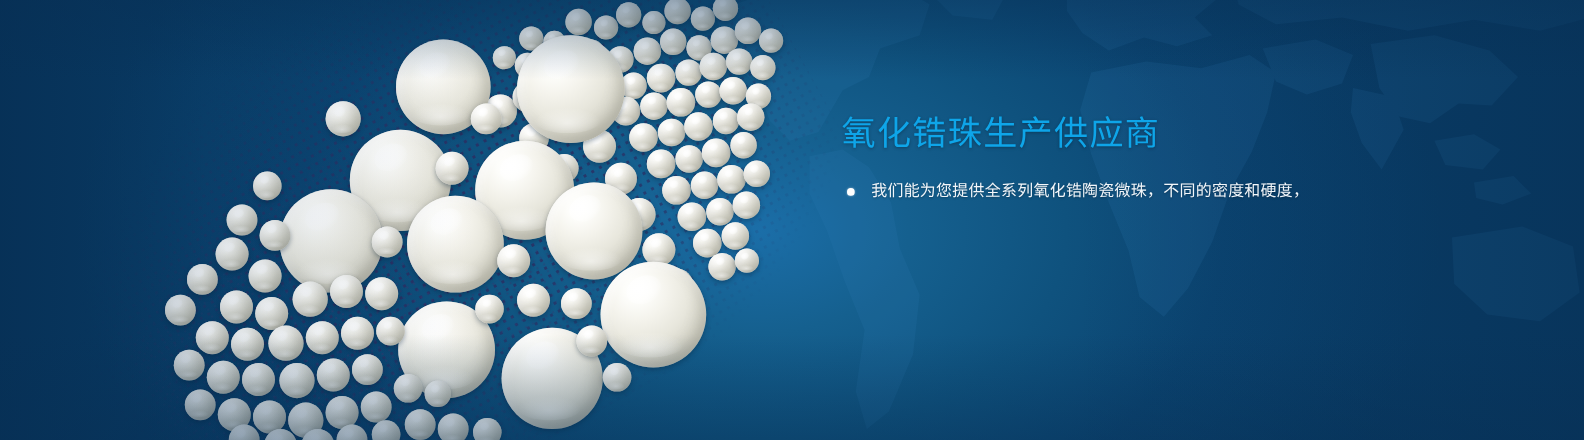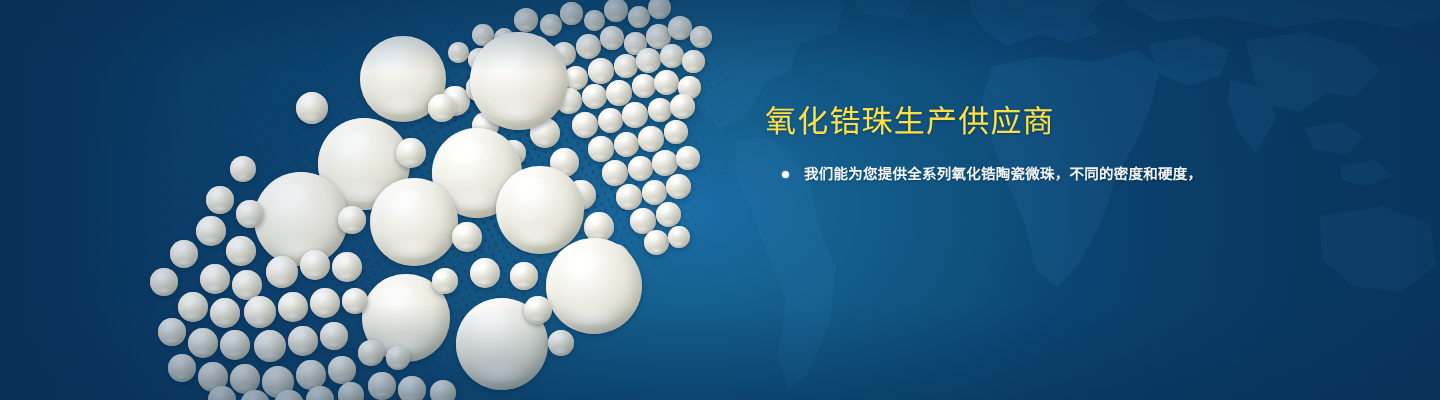--- a/index.html
+++ b/index.html
@@ -105,30 +105,30 @@
   }
   .bead.sm::after{left:26%;top:16%;width:32%;height:28%;}
 
   
   .copy{
     position:absolute;
     left:765px; top:104px;
     width:470px;
   }
   .headline{
-    color:#fde047;
+    color:#0ea5e9;
     font-size:31px;
     line-height:36px;
     letter-spacing:1.2px;
     font-weight:400;
     margin:0 0 22px 0;
     text-shadow:0 1px 3px rgba(0,0,0,.30);
     white-space:nowrap;
   }
-  .bullets{list-style:none;margin:12px;padding:0;font-weight:bold;}
+  .bullets{list-style:none;margin:0;padding:0;}
   .bullet{
     position:relative;
     padding-left:27px;
     color:#f2f6fa;
     font-size:14.5px;
     line-height:24.5px;
     letter-spacing:.25px;
     margin-bottom:1px;
     text-shadow:0 1px 2px rgba(0,0,0,.30);
   }

